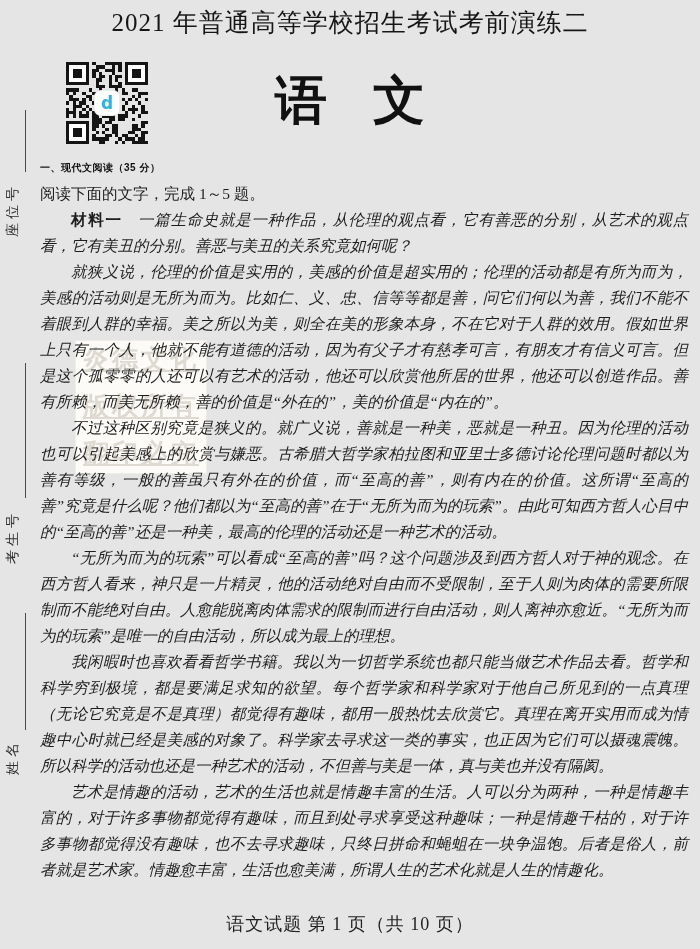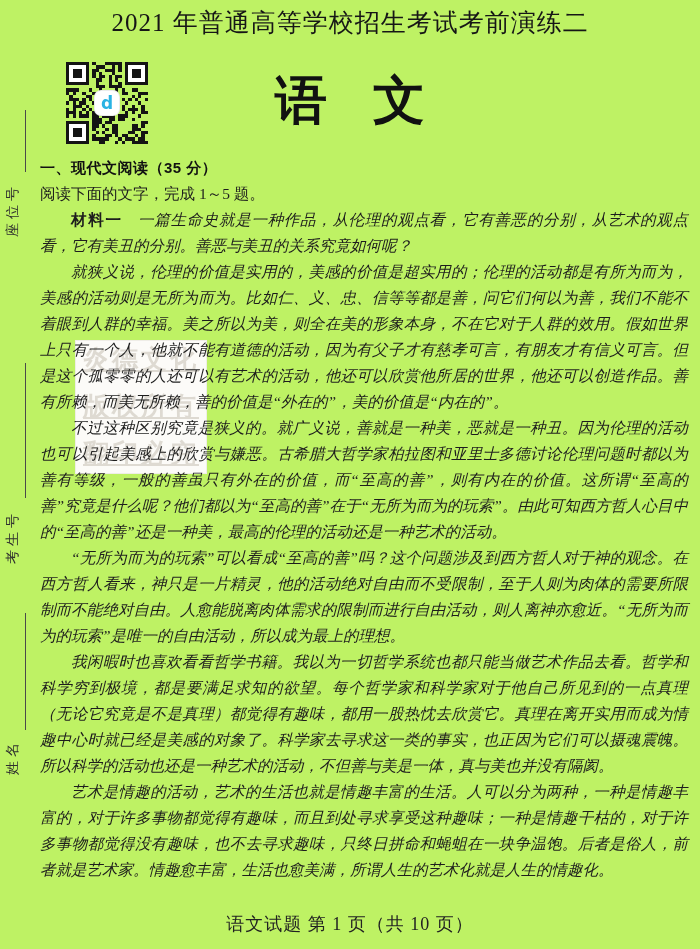--- a/index.html
+++ b/index.html
@@ -4,21 +4,21 @@
 <style>
   html,body{margin:0;padding:0;}
   body{
     width:700px;height:949px;
     background:#ffffff;
     font-family:"Liberation Serif",serif;
     color:#1d1d1d;
     position:relative;
     overflow:hidden;
   }
-  .page{position:absolute;inset:0;background:#bef264;}
+  .page{position:absolute;inset:0;background:#e5e5e5;}
 
   
   .exam-title{
     position:absolute;top:6px;left:0;width:100%;
     text-align:center;font-size:25px;font-weight:400;
     letter-spacing:1px;margin:0;color:#161616;
   }
 
   
   .qr{position:absolute;left:66px;top:62px;width:82px;height:82px;}
@@ -71,21 +71,21 @@
 
   
   .content{
     position:absolute;left:40px;top:155px;width:648px;
     font-size:15.5px;line-height:26px;
     text-align:justify;z-index:1;
   }
   .content p{margin:0;padding:0;}
   .h-sec{
     font-family:"Liberation Sans",sans-serif;
-    font-weight:bold;font-size:15px;letter-spacing:.5px;color:#111;
+    font-weight:bold;font-size:10px;letter-spacing:.5px;color:#111;
   }
   .kai{font-style:italic;}
   .para{text-indent:2em;}
   .mat{font-weight:bold;font-style:normal;margin-right:1em;letter-spacing:1px;}
 
   
   .footer{
     position:absolute;top:912px;left:0;width:100%;
     text-align:center;font-size:18px;color:#222;letter-spacing:1px;
   }

